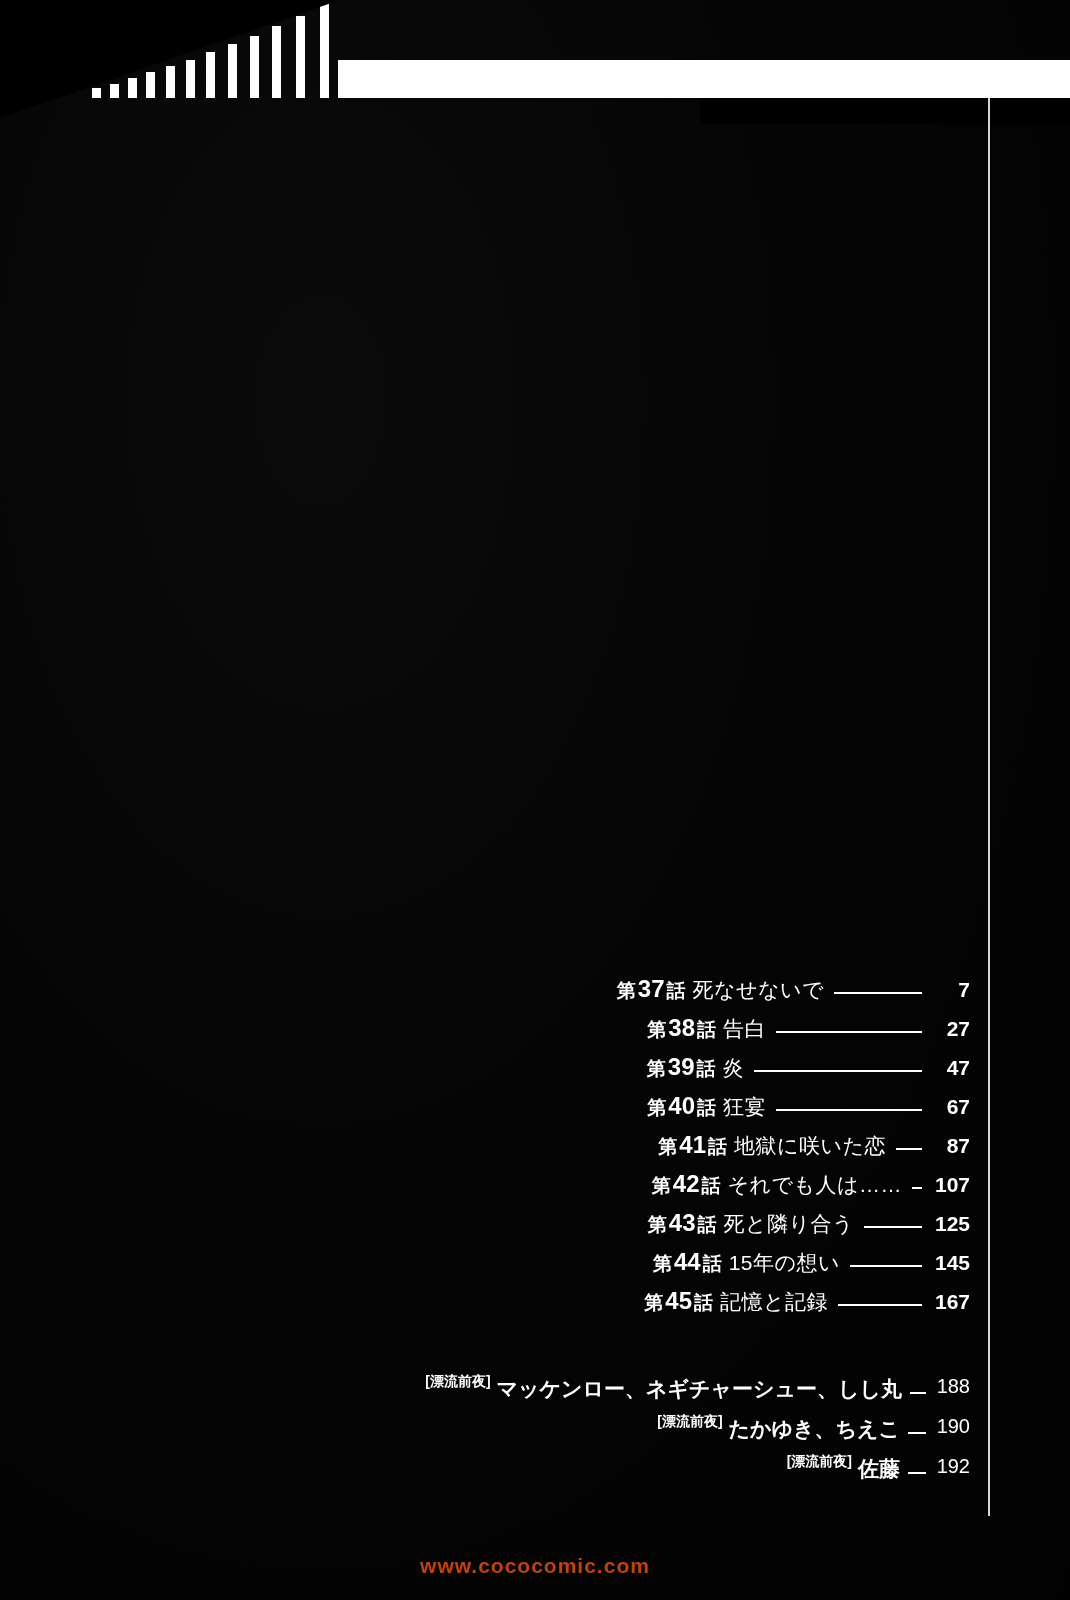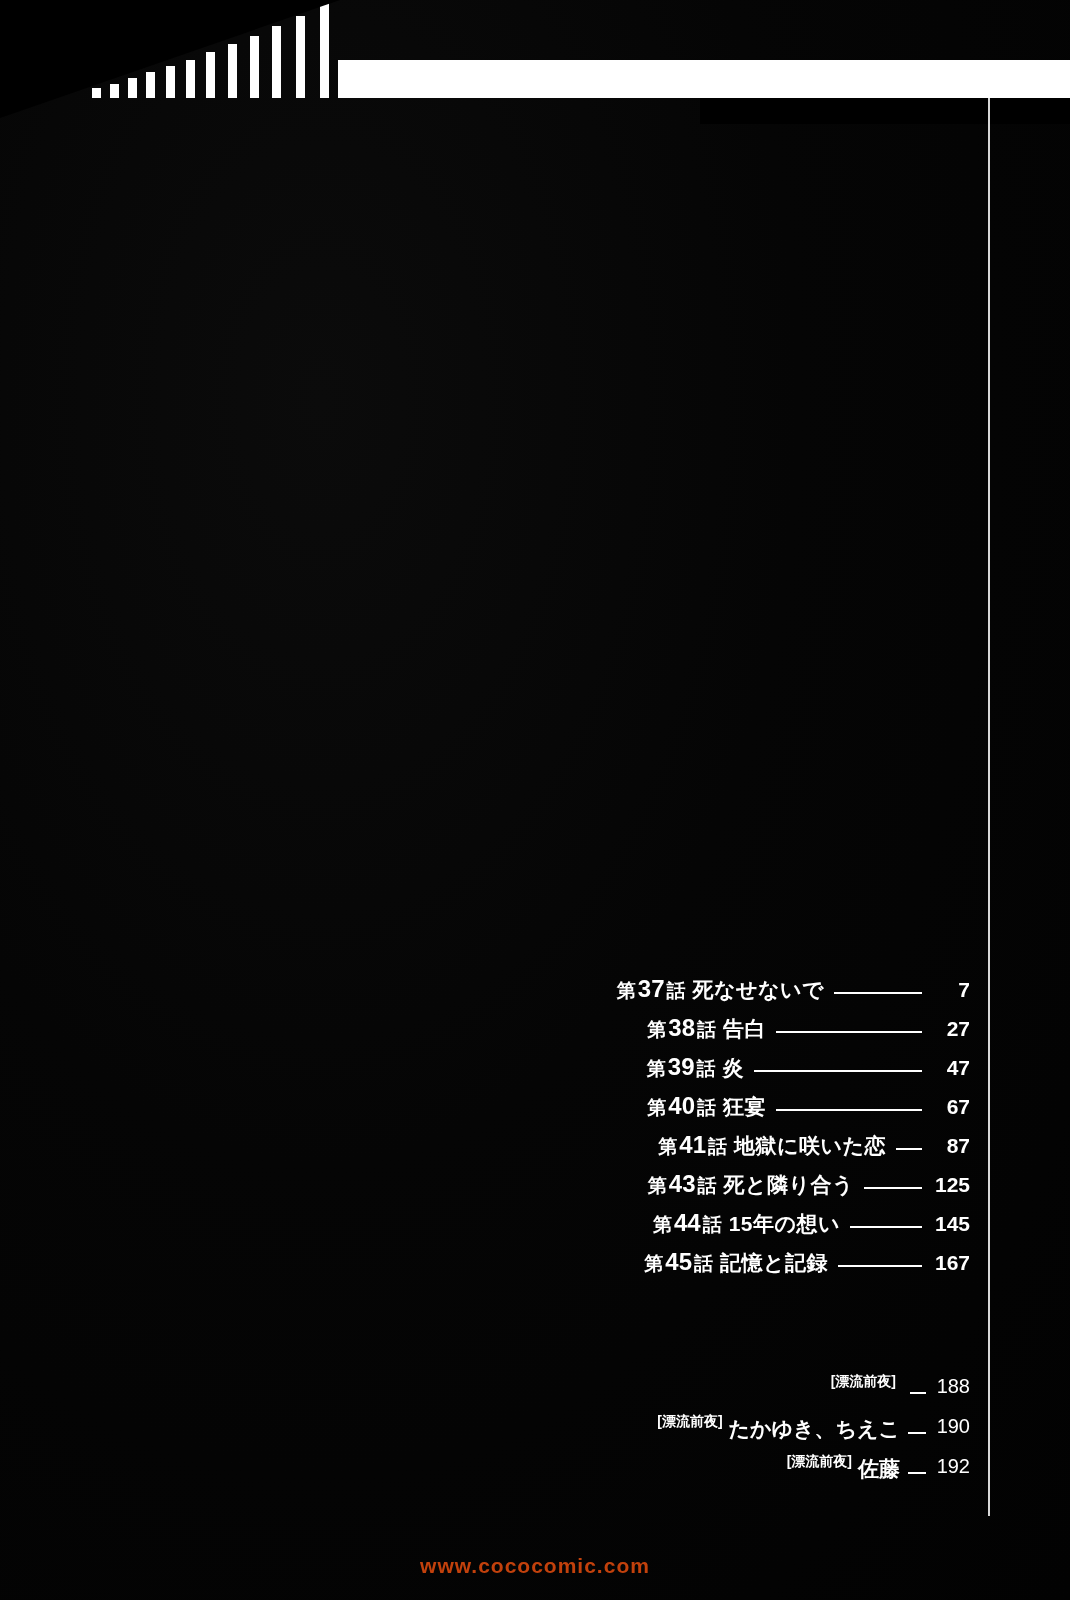--- a/index.html
+++ b/index.html
@@ -116,21 +116,21 @@
     margin-right: 7px;
   }
   .ch-no .num {
     font-size: 24px;
     font-weight: 700;
     padding: 0 2px;
     margin-top: 20px;
   }
   .ch-title {
     font-size: 21px;
-    font-weight: 700;
+    font-weight: 400;
     letter-spacing: 0.5px;
   }
   .lead {
     flex: 0 0 auto;
     margin: 0 8px 0 10px;
     height: 2px;
     background: #fff;
     align-self: center;
     position: relative;
     top: -2px;
@@ -249,20 +249,26 @@
       <span class="lead" style="width: 146px;"></span>
       <span class="pg">67</span>
     </div>
     <div class="toc-row">
       <span class="ch-no"><span>第</span><span class="num">41</span><span>話</span></span>
       <span class="ch-title">地獄に咲いた恋</span>
       <span class="lead" style="width: 26px;"></span>
       <span class="pg">87</span>
     </div>
     <div class="toc-row">
+      <span class="ch-no"><span>第</span><span class="num">42</span><span>話</span></span>
+      <span class="ch-title">それでも人は……</span>
+      <span class="lead" style="width: 10px;"></span>
+      <span class="pg">107</span>
+    </div>
+    <div class="toc-row">
       <span class="ch-no"><span>第</span><span class="num">43</span><span>話</span></span>
       <span class="ch-title">死と隣り合う</span>
       <span class="lead" style="width: 58px;"></span>
       <span class="pg">125</span>
     </div>
     <div class="toc-row">
       <span class="ch-no"><span>第</span><span class="num">44</span><span>話</span></span>
       <span class="ch-title">15年の想い</span>
       <span class="lead" style="width: 72px;"></span>
       <span class="pg">145</span>
@@ -271,20 +277,21 @@
       <span class="ch-no"><span>第</span><span class="num">45</span><span>話</span></span>
       <span class="ch-title">記憶と記録</span>
       <span class="lead" style="width: 84px;"></span>
       <span class="pg">167</span>
     </div>
   </div>
 
 <div class="extras">
     <div class="extra-row">
       <span class="extra-tag">[漂流前夜]</span>
+      <span class="extra-title">マッケンロー、ネギチャーシュー、しし丸</span>
       <span class="extra-lead" style="width: 16px;"></span>
       <span class="extra-pg">188</span>
     </div>
     <div class="extra-row">
       <span class="extra-tag">[漂流前夜]</span>
       <span class="extra-title">たかゆき、ちえこ</span>
       <span class="extra-lead" style="width: 18px;"></span>
       <span class="extra-pg">190</span>
     </div>
     <div class="extra-row">

